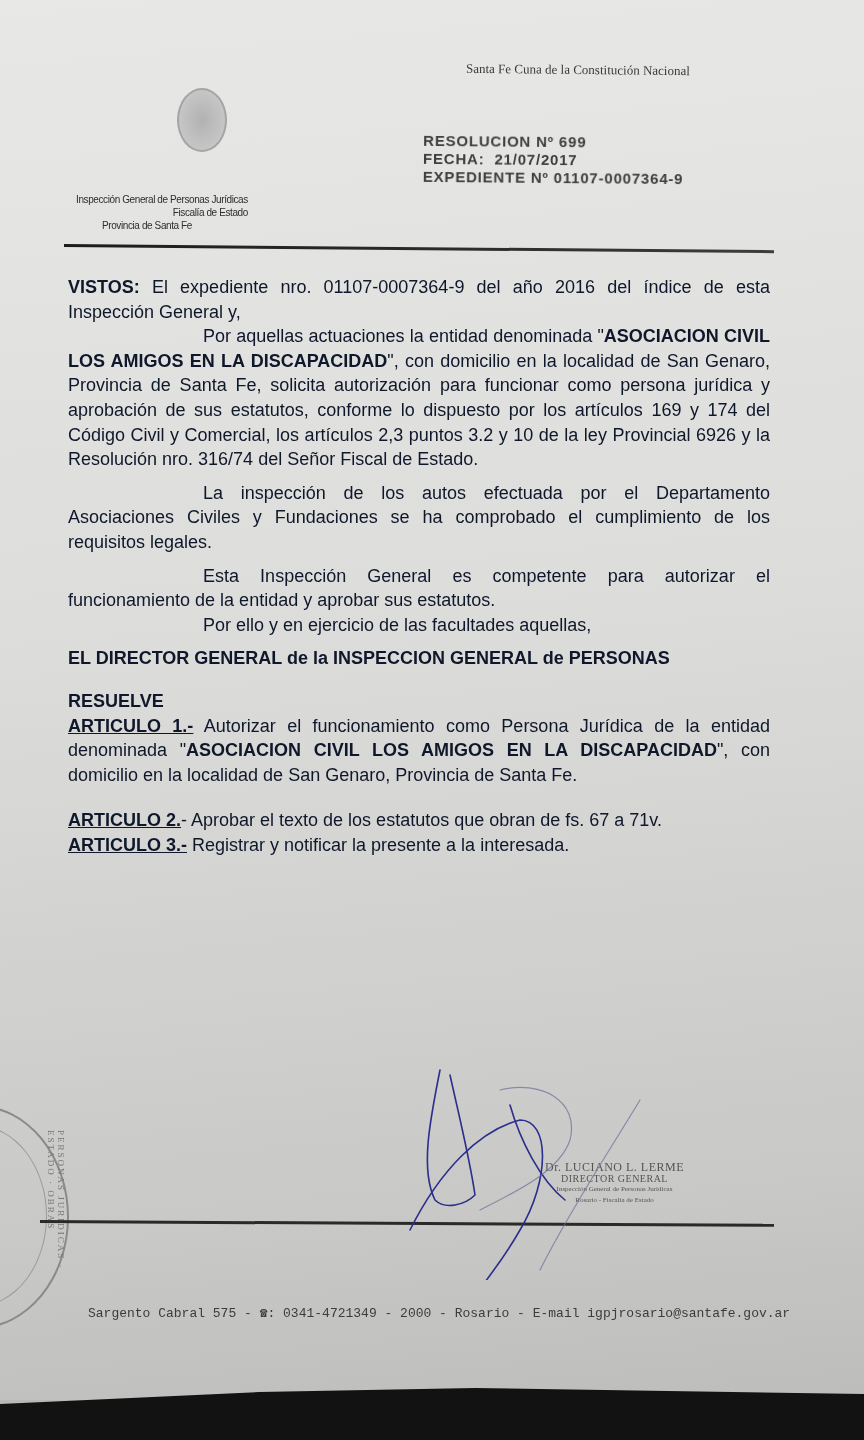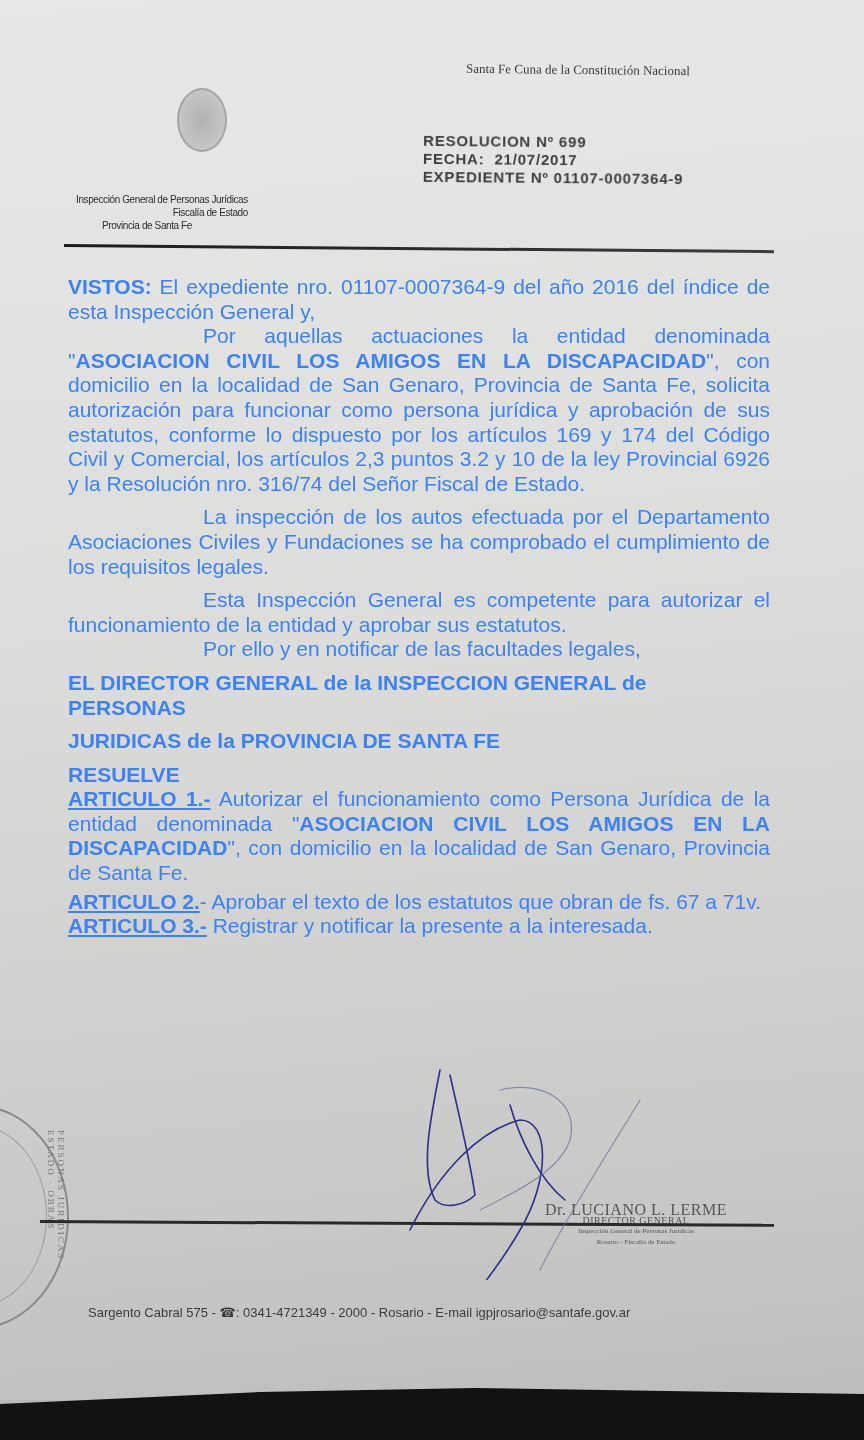--- a/index.html
+++ b/index.html
@@ -40,38 +40,38 @@
     letter-spacing:0.8px; transform: rotate(0.5deg);
     filter: blur(0.4px);
   }
   .hr-top {
     position:absolute; left:64px; top:244px; width:710px; height:3px;
     background: linear-gradient(90deg,#1c1c1c,#2a2a2a 50%,#3d3d3d);
     transform: rotate(0.5deg); transform-origin:left center;
   }
   .body-text {
     position:absolute; left:68px; top:275px; width:702px;
-    font-size:21px; line-height:24.6px; color:#3b82f6;
+    font-size:18px; line-height:24.6px; color:#0f172a;
     text-align:justify;
   }
   .body-text p { margin:0; }
   .indent { text-indent:135px; }
   .center { text-align:left; }
   .b { font-weight:bold; }
   .u { text-decoration:underline; font-weight:bold; }
   .gap { height:9px; }
   .signature {
     position:absolute; left:390px; top:1060px; width:260px; height:220px;
   }
   .sig-stamp {
     position:absolute; left:545px; top:1162px;
     font-family:"Liberation Serif", serif; color:#555; text-align:center;
     line-height:11px;
   }
-  .sig-stamp .n { font-size:16px; letter-spacing:0.5px;margin-top:42px; }
+  .sig-stamp .n { font-size:12px; letter-spacing:0.5px; }
   .sig-stamp .t { font-size:10px; letter-spacing:0.5px; }
   .sig-stamp .s { font-size:7px; }
   .hr-bottom {
     position:absolute; left:40px; top:1220px; width:734px; height:3px;
     background:#2a2a2a; transform: rotate(0.3deg); transform-origin:left center;
   }
   .seal {
     position:absolute; left:-115px; top:1105px; width:180px; height:220px;
     border:2px solid #8a8a8a; border-radius:50%;
   }
@@ -79,21 +79,21 @@
     position:absolute; left:-95px; top:1125px; width:140px; height:180px;
     border:1px solid #9a9a9a; border-radius:50%;
   }
   .seal-text {
     position:absolute; left:6px; top:1130px; width:60px; height:160px;
     font-family:"Liberation Serif", serif; font-size:9px; color:#777;
     writing-mode: vertical-rl; letter-spacing:2px;
   }
   .footer {
     position:absolute; left:88px; top:1305px;
-    font-family:Liberation Sans, sans-serif; font-size:13px; color:#3c3c3c;
+    font-family:Liberation Mono, monospace; font-size:13px; color:#3c3c3c;
     white-space:nowrap;
   }
 </style>
 </head>
 <body>
 
 <div class="paper"></div>
 
 <div class="motto">Santa Fe Cuna de la Constitución Nacional</div>
 <div class="emblem"></div>
@@ -112,29 +112,28 @@
 
 <div class="hr-top"></div>
 
 <div class="body-text">
   <p><span class="b">VISTOS:</span><span> El expediente nro. 01107-0007364-9 del año 2016 del índice de esta Inspección General y,</span></p>
   <p class="indent"><span>Por aquellas actuaciones la entidad denominada "</span><span class="b">ASOCIACION CIVIL LOS AMIGOS EN LA DISCAPACIDAD</span><span>", con domicilio en la localidad de San Genaro, Provincia de Santa Fe, solicita autorización para funcionar como persona jurídica y aprobación de sus estatutos, conforme lo dispuesto por los artículos 169 y 174 del Código Civil y Comercial, los artículos 2,3 puntos 3.2 y 10 de la ley Provincial 6926 y la Resolución nro.  316/74 del Señor Fiscal de Estado.</span></p>
   <div class="gap"></div>
   <p class="indent">La inspección de los autos efectuada por el Departamento Asociaciones Civiles y Fundaciones se ha comprobado el cumplimiento de los requisitos legales.</p>
   <div class="gap"></div>
   <p class="indent">Esta Inspección General es competente para autorizar el funcionamiento de la entidad y aprobar sus estatutos.</p>
-  <p class="indent">Por ello y en notificar de las facultades legales,</p>
+  <p class="indent">Por ello y en ejercicio de las facultades aquellas,</p>
   <div class="gap"></div>
   <p class="center"><span class="b">EL DIRECTOR GENERAL</span><span class="b" style="font-weight:bold"> de la </span><span class="b">INSPECCION GENERAL</span><span class="b"> de </span><span class="b">PERSONAS</span></p>
   <div class="gap"></div>
-  <p class="center"><span class="b">JURIDICAS</span><span class="b"> de la </span><span class="b">PROVINCIA DE SANTA FE</span></p>
   <div class="gap"></div>
   <p class="center b">RESUELVE</p>
   <p><span class="u">ARTICULO 1.-</span><span> Autorizar el funcionamiento como Persona Jurídica de la entidad denominada "</span><span class="b">ASOCIACION CIVIL LOS AMIGOS EN LA DISCAPACIDAD</span><span>", con domicilio en la localidad de San Genaro, Provincia de Santa Fe.</span></p>
-  <p style="margin-top:4px"><span class="u">ARTICULO 2.</span><span>- Aprobar el texto de los estatutos que obran de fs. 67 a 71v.</span></p>
+  <p style="margin-top:21px"><span class="u">ARTICULO 2.</span><span>- Aprobar el texto de los estatutos que obran de fs. 67 a 71v.</span></p>
   <p><span class="u">ARTICULO 3.-</span><span> Registrar y notificar la presente a la interesada.</span></p>
 </div>
 
 <div class="seal"></div>
 <div class="seal-inner"></div>
 <div class="seal-text">PERSONAS JURIDICAS · ESTADO · OBRAS</div>
 
 <div class="sig-stamp">
   <div class="n">Dr. LUCIANO L. LERME</div>
   <div class="t">DIRECTOR GENERAL</div>

